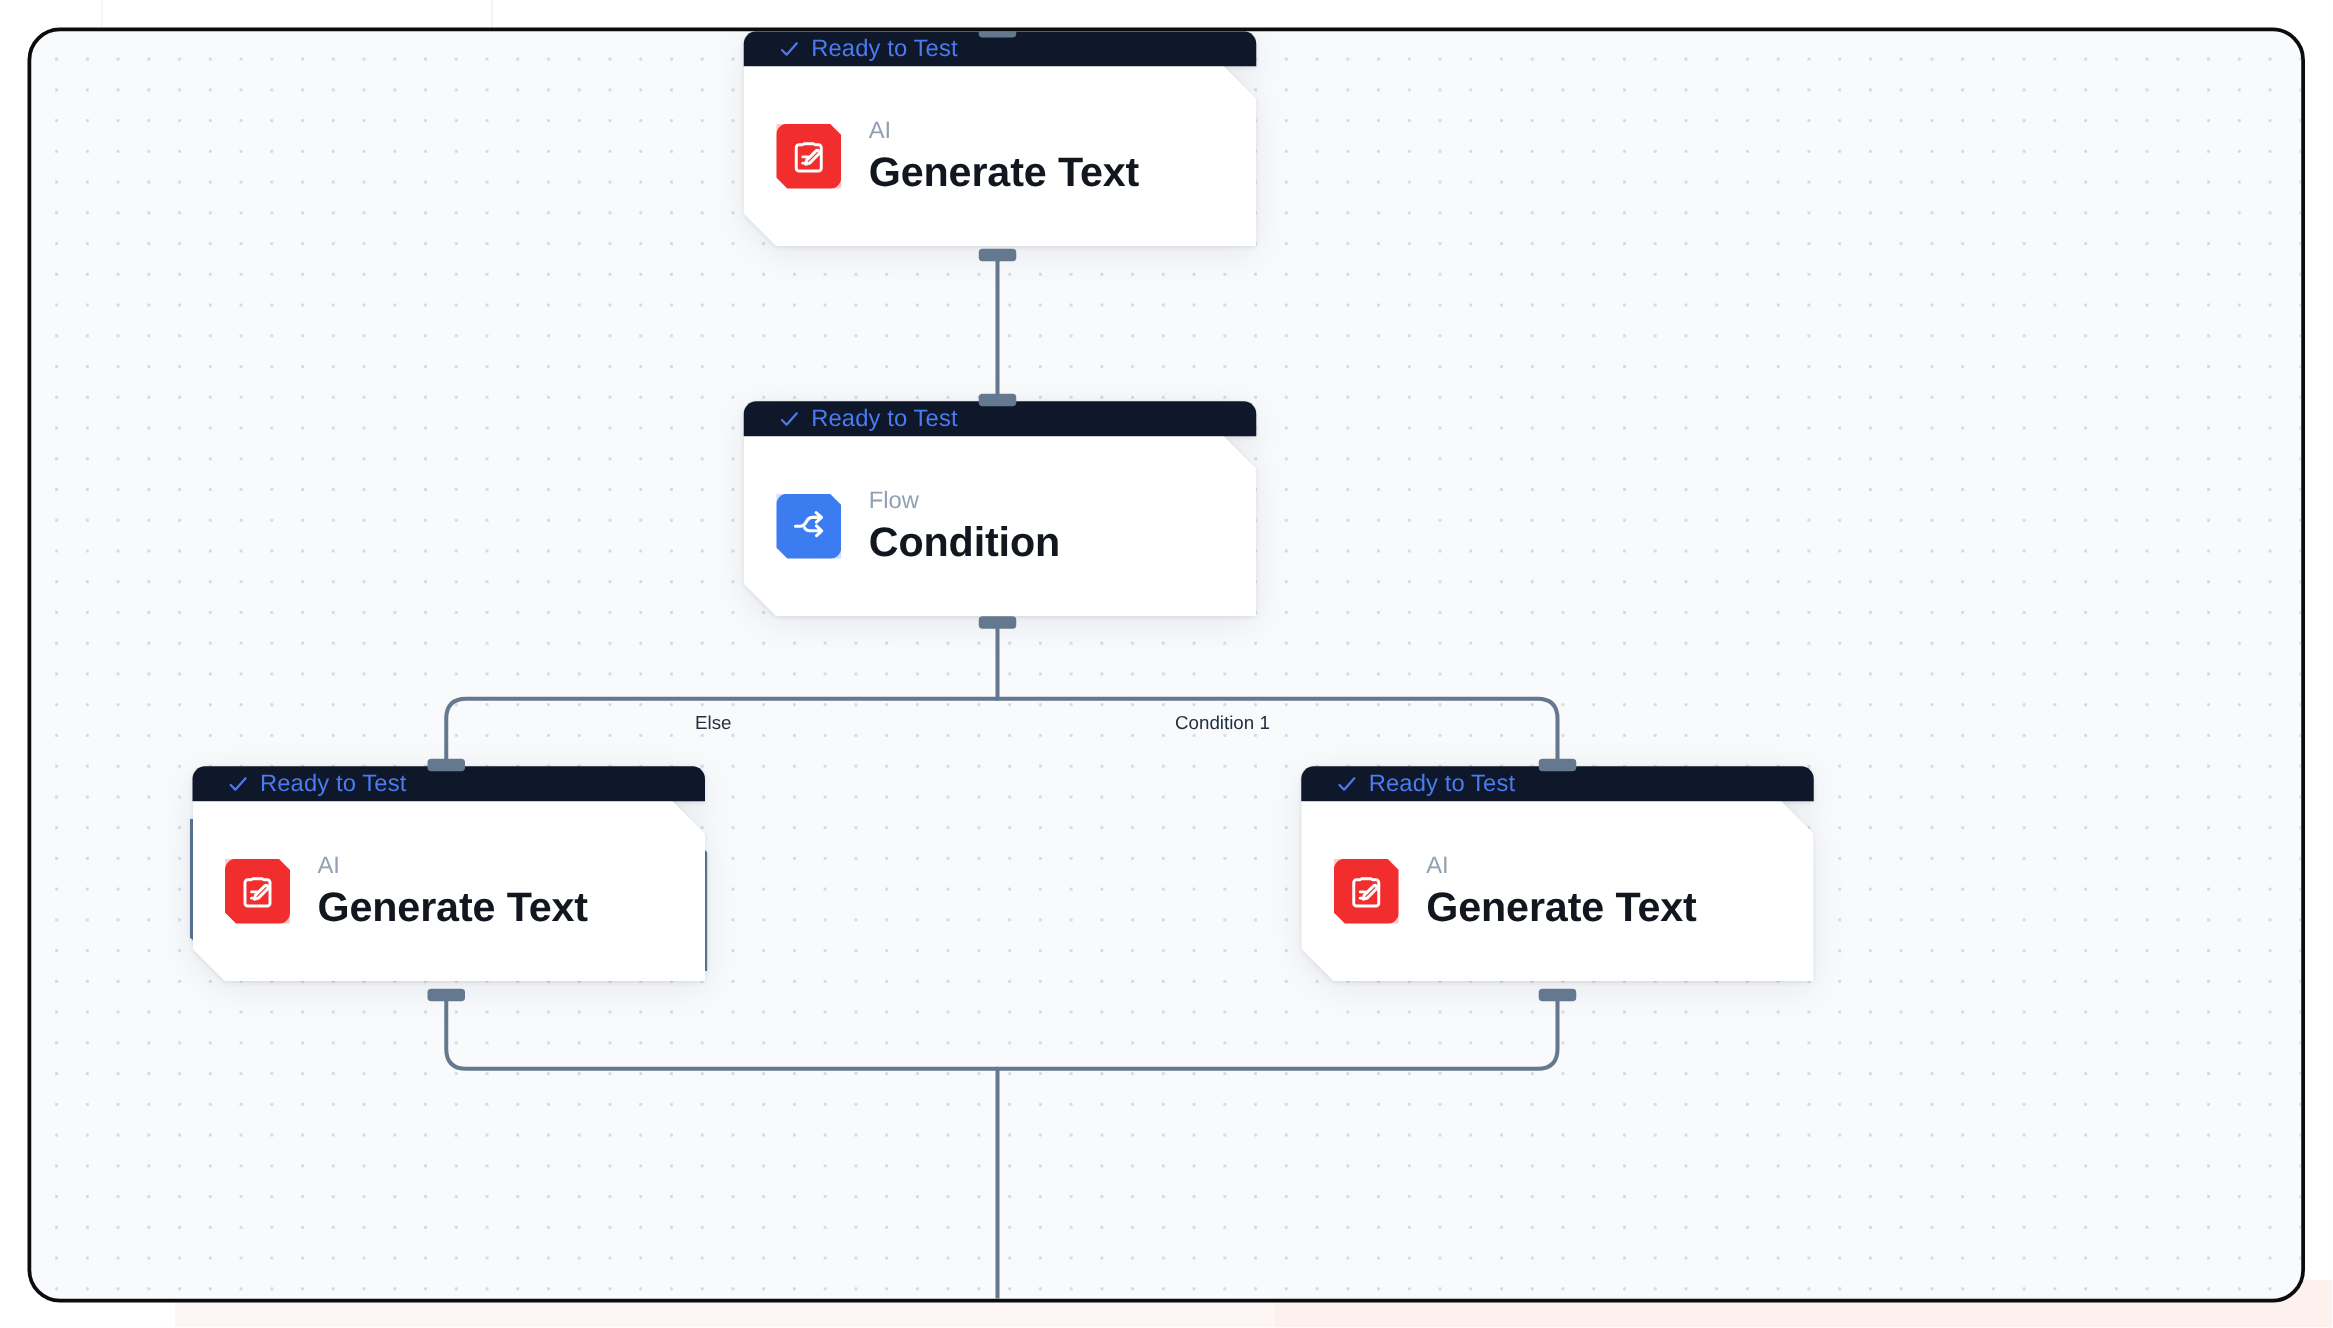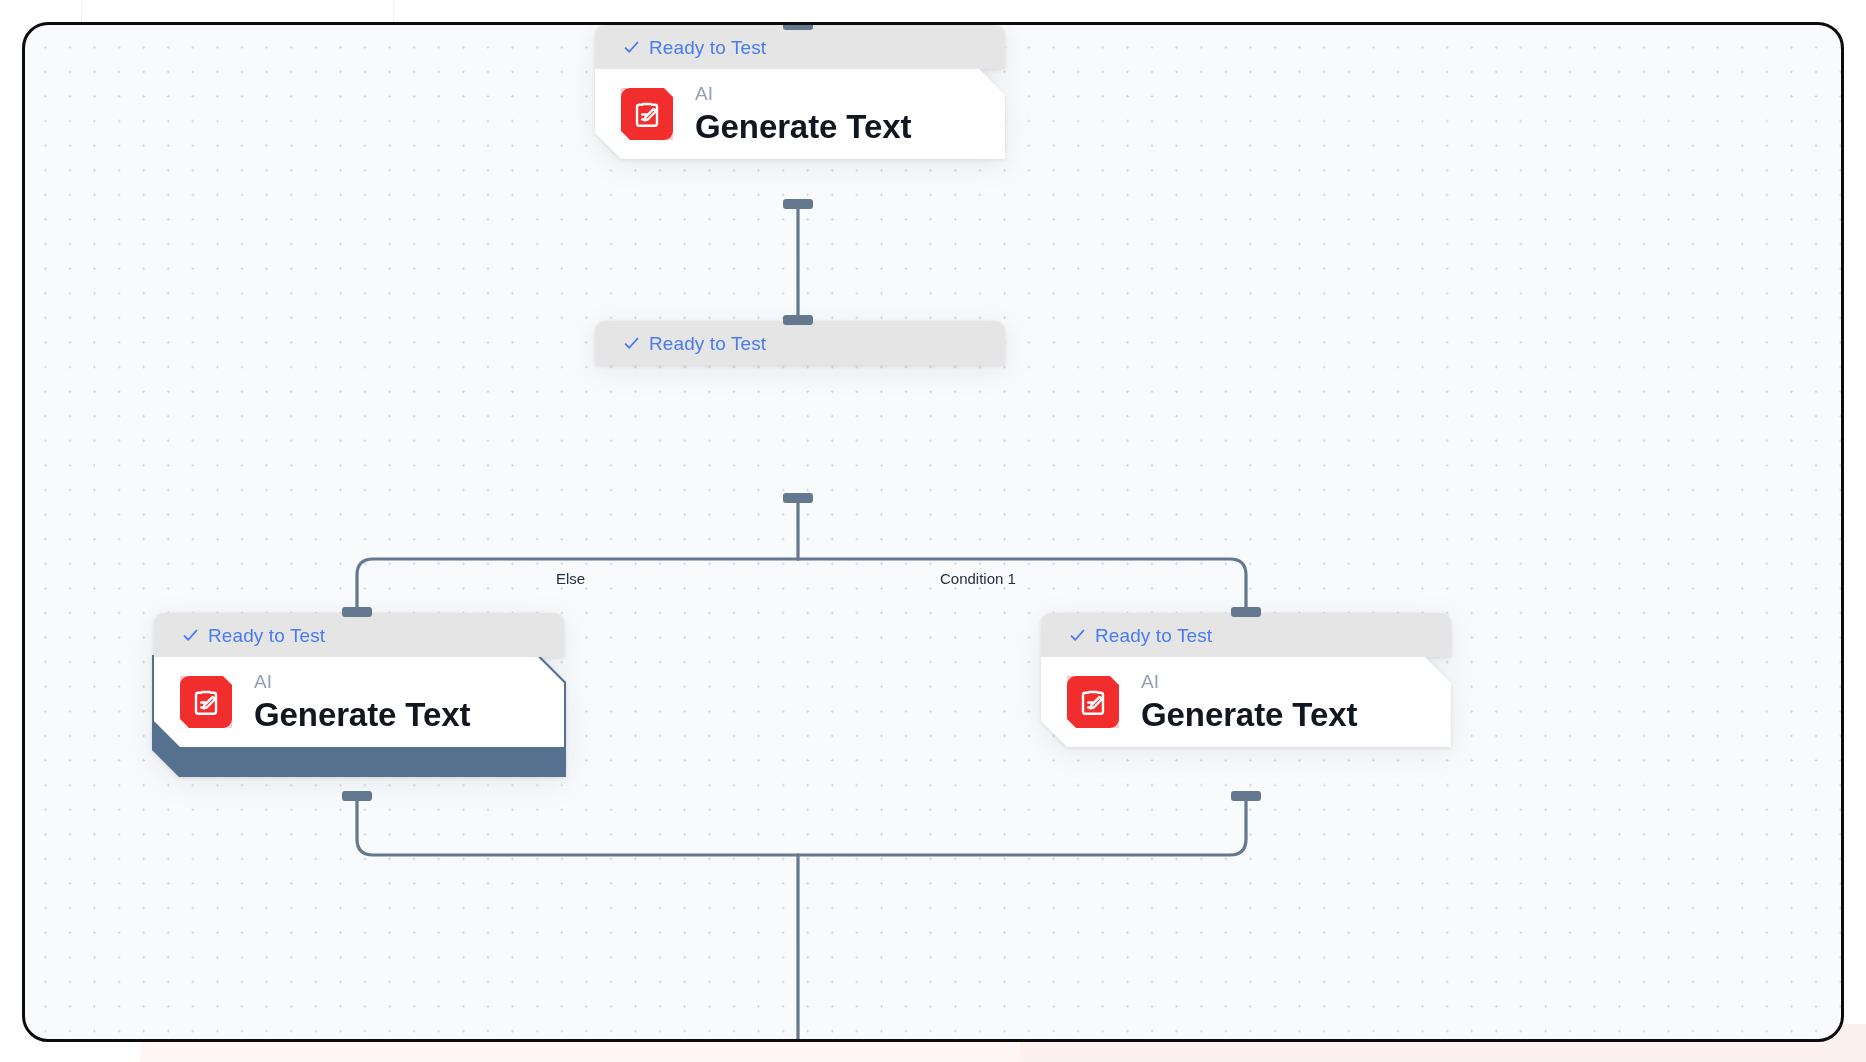--- a/index.html
+++ b/index.html
@@ -78,22 +78,22 @@
   }
 
   
   .node {
     position: absolute;
     z-index: 5;
     filter: drop-shadow(0 1px 2px rgba(15,23,42,.10)) drop-shadow(0 6px 14px rgba(15,23,42,.07));
   }
   .node-status {
     position: relative;
-    height: 44px;
-    background: #e5e5e5;
+    height: 28px;
+    background: #0f172a;
     border-radius: 10px 10px 0 0;
     display: flex;
     align-items: center;
     gap: 9px;
     padding: 0 0 0 28px;
     z-index: 1;
   }
   .node-status .check {
     width: 17px; height: 17px; display: block; flex: none;
   }
@@ -101,21 +101,21 @@
     font-size: 19px;
     color: #4a7bf0;
     letter-spacing: .1px;
     line-height: 1;
     white-space: nowrap;
   }
 
   .node-body {
     position: relative;
     background: #ffffff;
-    height: 90px;
+    height: 144px;
     display: flex;
     align-items: center;
     padding-left: 26px;
     gap: 22px;
     
     clip-path: polygon(
       0 0,
       calc(100% - 26px) 0,
       100% 26px,
       100% 100%,
@@ -254,20 +254,34 @@
       </div>
     </div>
 
     <div class="node" style="left:570px; top:296px; width:410px;">
       <div class="node-status">
         <svg class="check" viewBox="0 0 20 20">
           <path d="M3 10.6 L7.4 15 L17 4.2" fill="none" stroke="#4a7bf0" stroke-width="2.1" stroke-linecap="round" stroke-linejoin="round"></path>
         </svg>
         <span class="status-label">Ready to Test</span>
       </div>
+      <div class="node-body">
+        <span class="app-icon flow">
+          <svg viewBox="0 0 24 24" fill="none" stroke="#ffffff" stroke-width="2" stroke-linecap="round" stroke-linejoin="round">
+            <path d="M3.5 12h3.2c1.3 0 2.4-.7 3.1-1.8l1.3-2.1c.7-1.1 1.8-1.8 3.1-1.8h5.3"></path>
+            <path d="M9.4 13.1c.7 1.1 1.8 1.8 3.1 1.8h7.1"></path>
+            <path d="M16.7 3.3 20.2 6.3 16.9 9.4"></path>
+            <path d="M16.9 11.8 20.3 14.9 17 18"></path>
+          </svg>
+        </span>
+        <span class="node-text">
+          <span class="node-category">Flow</span>
+          <span class="node-title">Condition</span>
+        </span>
+      </div>
     </div>
 
     <div class="node selected" style="left:129px; top:588px; width:410px;">
       <div class="outline-wrap"></div>
       <div class="node-status">
         <svg class="check" viewBox="0 0 20 20">
           <path d="M3 10.6 L7.4 15 L17 4.2" fill="none" stroke="#4a7bf0" stroke-width="2.1" stroke-linecap="round" stroke-linejoin="round"></path>
         </svg>
         <span class="status-label">Ready to Test</span>
       </div>

